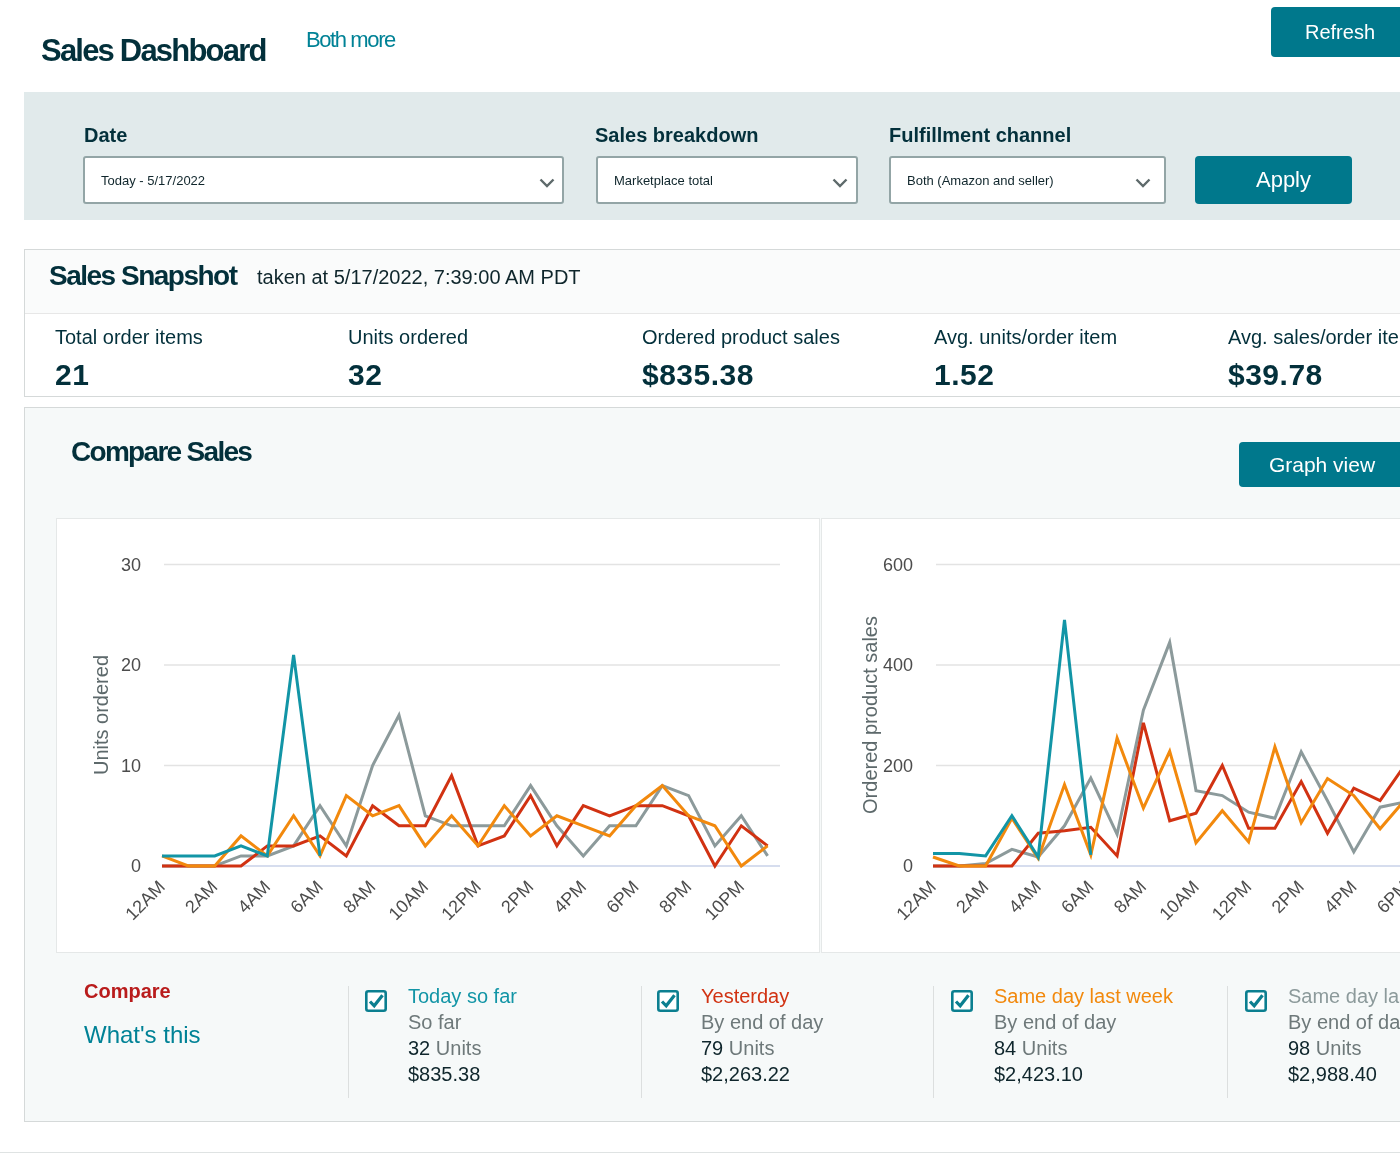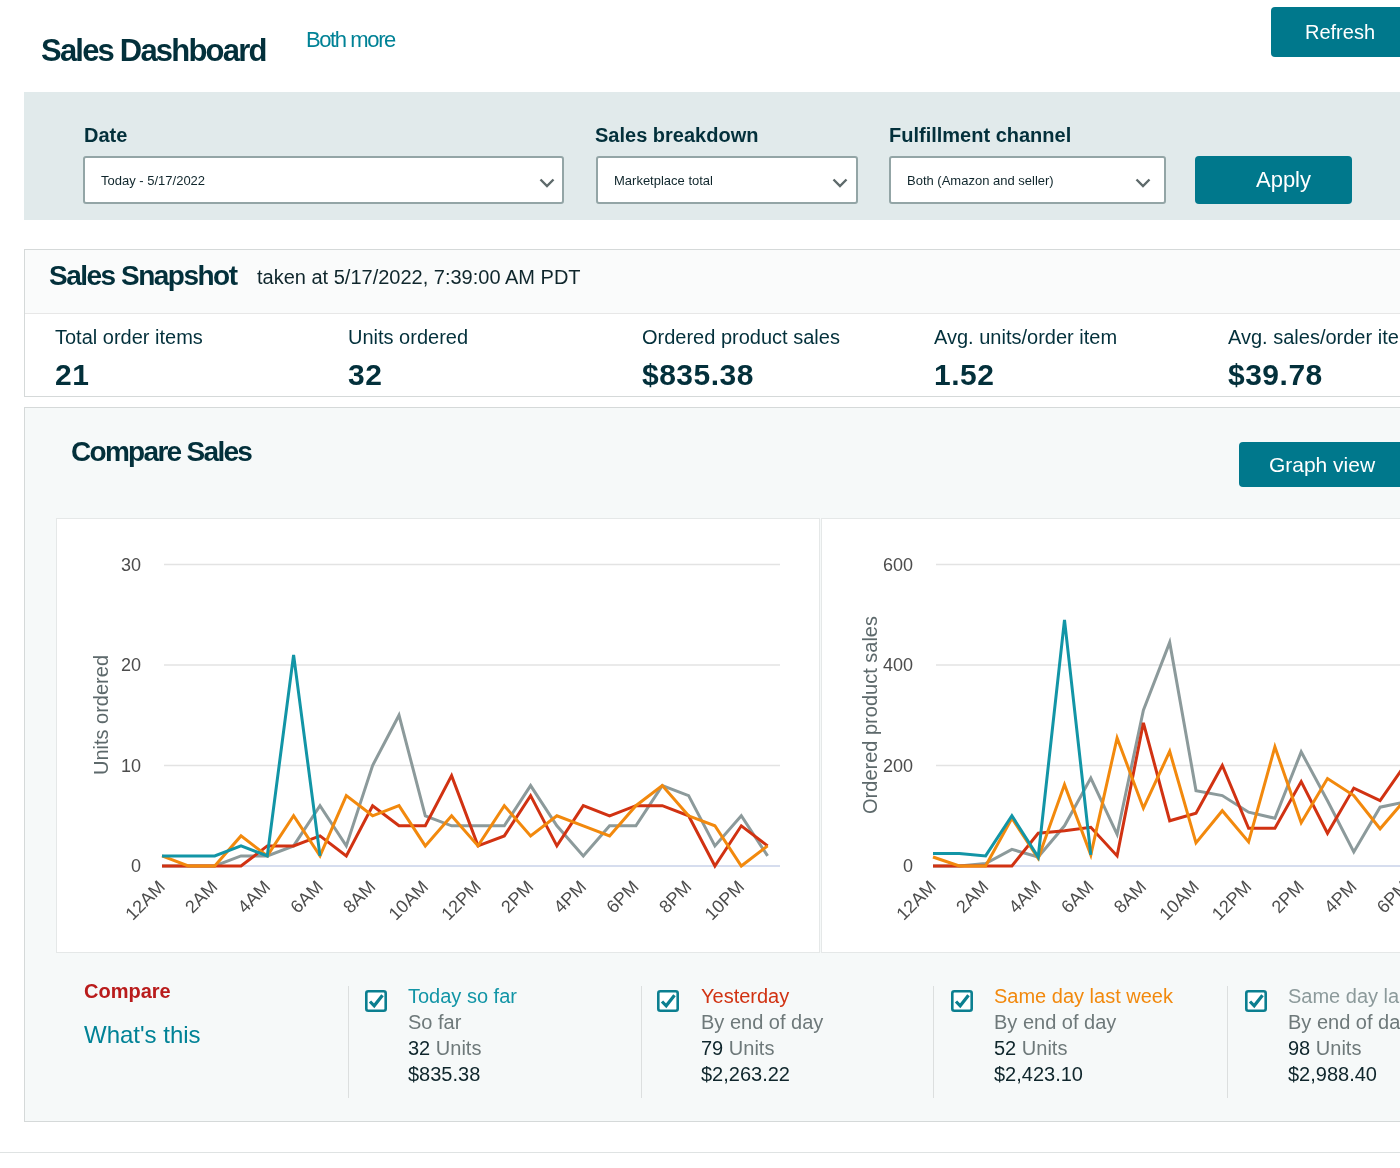--- a/index.html
+++ b/index.html
@@ -193,21 +193,21 @@
         <div class="l4">$2,263.22</div>
       </div>
 <div class="lgdiv" style="left:908px"></div>
 <svg class="cb" style="left:926px;top:582px" width="22" height="22" viewBox="0 0 22 22">
         <rect x="1.3" y="1.3" width="19.4" height="19.4" rx="2" fill="#fff" stroke="#0b7f90" stroke-width="2.6"></rect>
         <polyline points="5,11.5 9.2,15.8 17.5,5.2" fill="none" stroke="#0b7f90" stroke-width="3.2"></polyline>
       </svg>
 <div class="lgcol" style="left:969px">
         <div class="l1" style="color:#f2890d">Same day last week</div>
         <div class="l2">By end of day</div>
-        <div class="l3"><span class="nv">52</span> <span class="gu">Units</span></div>
+        <div class="l3"><span class="nv">84</span> <span class="gu">Units</span></div>
         <div class="l4">$2,423.10</div>
       </div>
 <div class="lgdiv" style="left:1202px"></div>
 <svg class="cb" style="left:1220px;top:582px" width="22" height="22" viewBox="0 0 22 22">
         <rect x="1.3" y="1.3" width="19.4" height="19.4" rx="2" fill="#fff" stroke="#0b7f90" stroke-width="2.6"></rect>
         <polyline points="5,11.5 9.2,15.8 17.5,5.2" fill="none" stroke="#0b7f90" stroke-width="3.2"></polyline>
       </svg>
 <div class="lgcol" style="left:1263px">
         <div class="l1" style="color:#8c9a9b">Same day last month</div>
         <div class="l2">By end of day</div>

